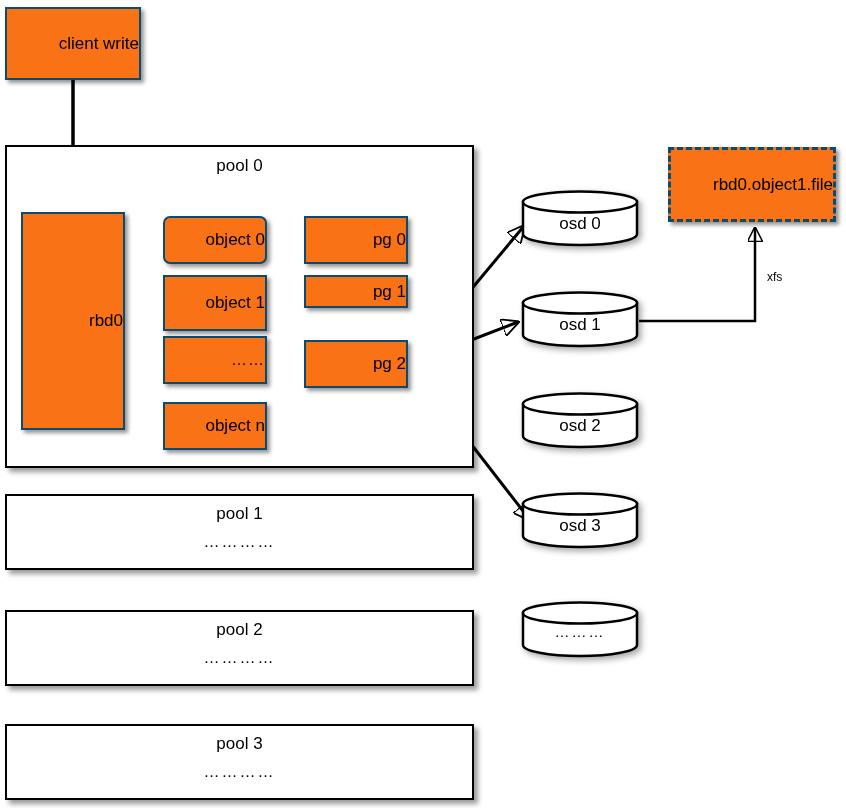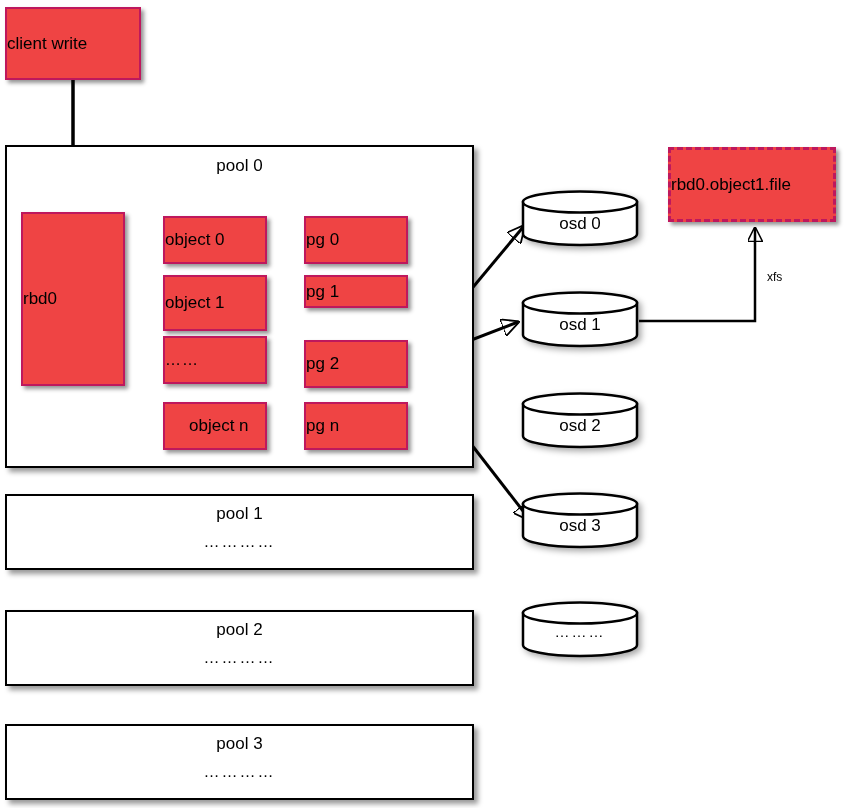--- a/index.html
+++ b/index.html
@@ -9,27 +9,27 @@
     background:#ffffff;
     font-family:"Liberation Sans","DejaVu Sans",sans-serif;
     color:#000000;
     overflow:hidden;
   }
   #canvas{position:relative;width:846px;height:808px;}
 
   
   .box{
     position:absolute;
-    background:#ef4444;
-    border:2px solid #be185d;
+    background:#f97316;
+    border:2px solid #0c4a6e;
     box-sizing:border-box;
     box-shadow:3px 3px 4px rgba(0,0,0,0.42);
     display:flex;
     align-items:center;
-    justify-content:flex-start;
+    justify-content:flex-end;
   }
   .box.dashed{border-style:dashed;border-width:3px;}
   .label{
     font-size:17px;
     line-height:1.15;
     white-space:nowrap;
     text-align:center;
   }
   .label.small-dots{font-size:16px;letter-spacing:1px;}
 
@@ -112,48 +112,45 @@
   </svg>
 
   <div class="box" style="left:5px;top:7px;width:136px;height:73px;">
     <span class="label">client write</span>
   </div>
 
   <div class="pool" style="left:5px;top:145px;width:469px;height:323px;">
     <div class="pool-title" style="top:9px;">pool 0</div>
   </div>
 
-  <div class="box" style="left:21px;top:212px;width:104px;height:174px;">
+  <div class="box" style="left:21px;top:212px;width:104px;height:218px;">
     <span class="label">rbd0</span>
   </div>
 
-  <div class="box" style="left:163px;top:216px;width:104px;height:48px;">
+  <div class="box" style="left:163px;top:216px;width:104px;height:48px;border-radius:7px;">
     <span class="label">object 0</span>
   </div>
   <div class="box" style="left:163px;top:275px;width:104px;height:56px;">
     <span class="label">object 1</span>
   </div>
   <div class="box" style="left:163px;top:336px;width:104px;height:48px;">
     <span class="label small-dots">……</span>
   </div>
   <div class="box" style="left:163px;top:402px;width:104px;height:48px;padding-left:24px;">
     <span class="label">object n</span>
   </div>
 
   <div class="box" style="left:304px;top:216px;width:104px;height:48px;">
     <span class="label">pg 0</span>
   </div>
   <div class="box" style="left:304px;top:275px;width:104px;height:33px;">
     <span class="label">pg 1</span>
   </div>
   <div class="box" style="left:304px;top:340px;width:104px;height:48px;">
     <span class="label">pg 2</span>
-  </div>
-  <div class="box" style="left:304px;top:402px;width:104px;height:48px;">
-    <span class="label">pg n</span>
   </div>
 
   <div class="pool" style="left:5px;top:494px;width:469px;height:76px;">
     <div class="pool-title" style="top:8px;">pool 1</div>
     <div class="pool-dots" style="top:37px;">…………</div>
   </div>
 
   <div class="pool" style="left:5px;top:610px;width:469px;height:76px;">
     <div class="pool-title" style="top:8px;">pool 2</div>
     <div class="pool-dots" style="top:37px;">…………</div>

